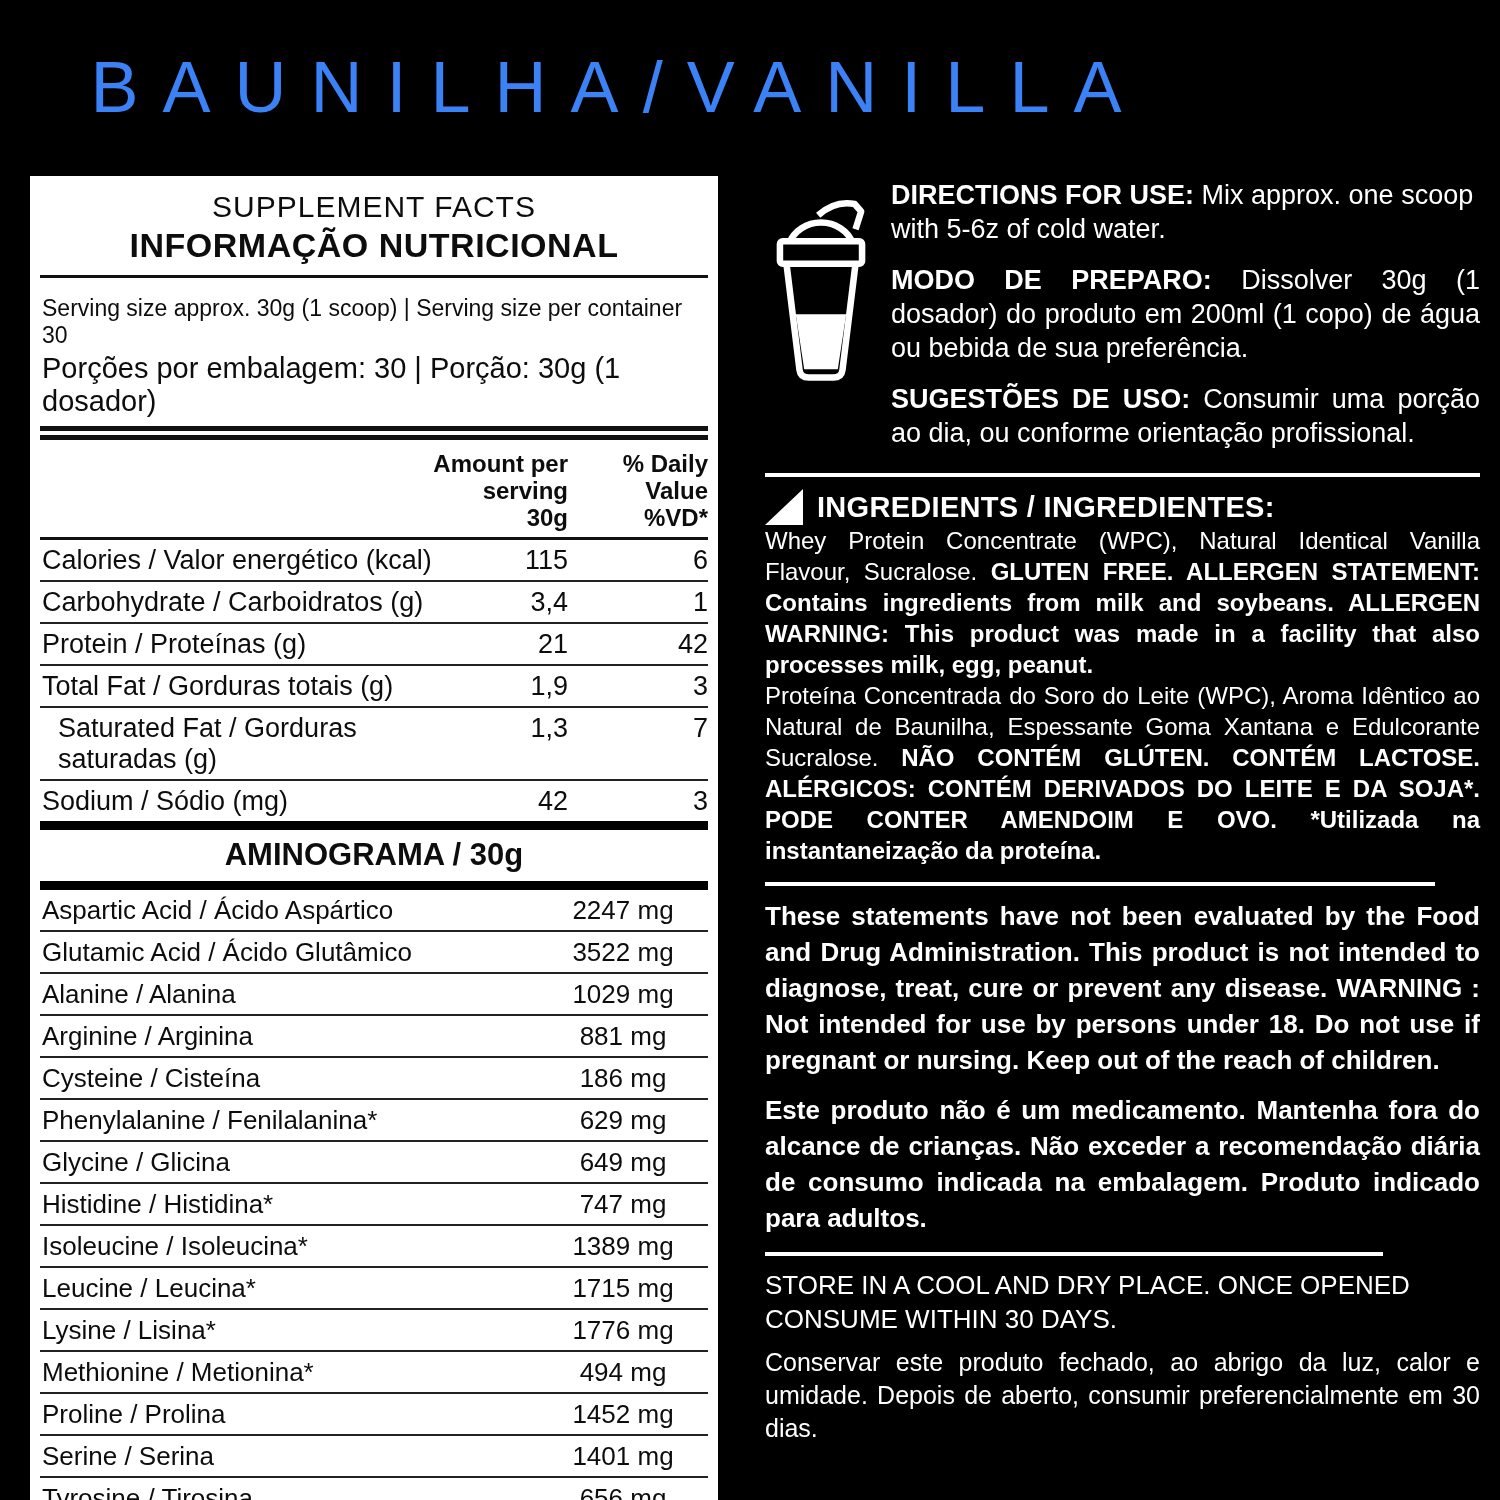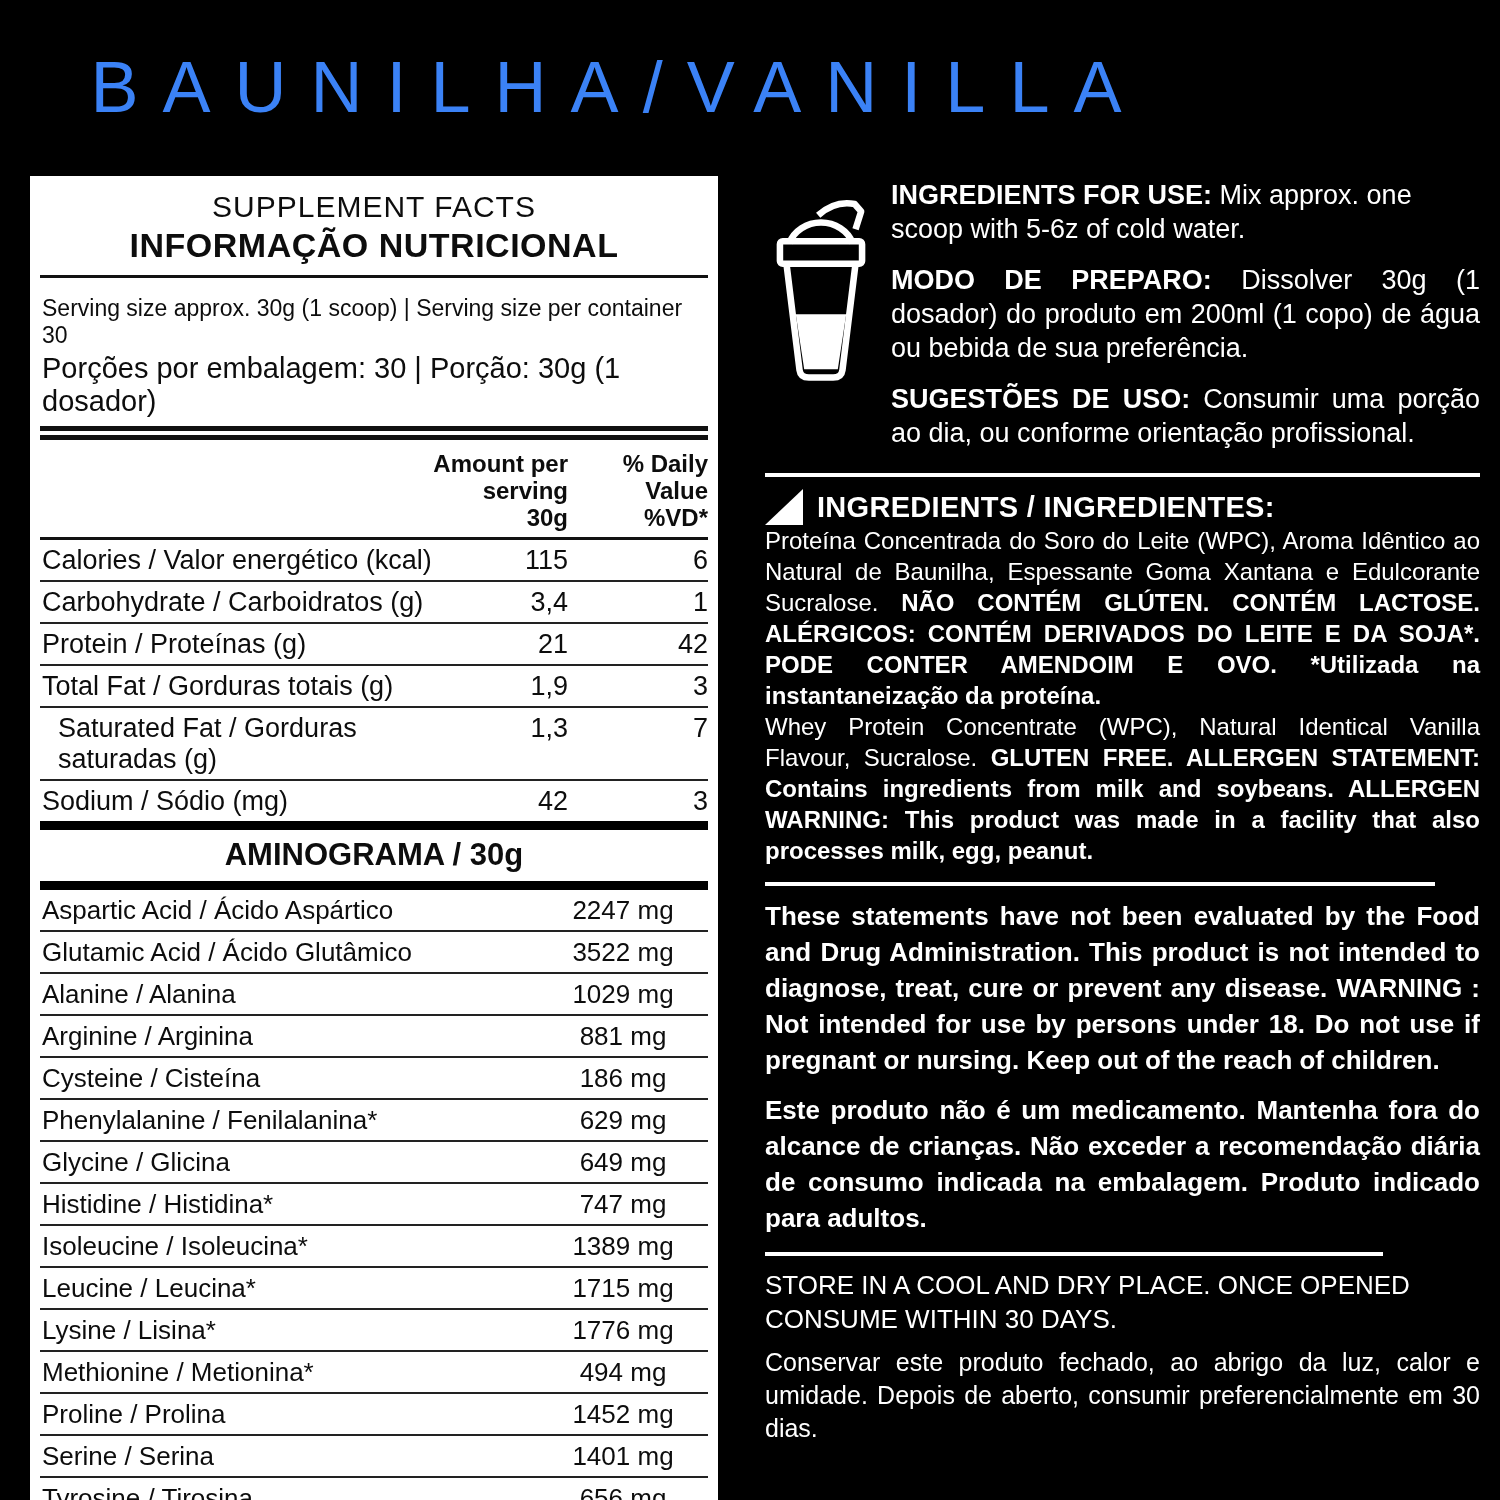--- a/index.html
+++ b/index.html
@@ -211,35 +211,35 @@
     <div class="shaker">
       <svg viewBox="0 0 120 220" width="112" height="212" fill="none" stroke="#fff" stroke-width="7" stroke-linejoin="round">
         <path d="M57 32 Q75 16 96 20 L103 28 L97 47"></path>
         <path d="M26 62 A36 33 0 0 1 94 62"></path>
         <rect x="16" y="60" width="88" height="24" rx="3"></rect>
         <path d="M23 84 L37 198 Q38 206 47 206 L73 206 Q82 206 83 198 L97 84"></path>
         <path d="M33 138 L42 197 L78 197 L87 138 Z" fill="#fff" stroke="none"></path>
       </svg>
     </div>
     <div class="dir-text">
-      <p><b>INGREDIENTS FOR USE:</b> <span>Mix approx. one scoop with 5-6z of cold water.</span></p>
+      <p><b>DIRECTIONS FOR USE:</b> <span>Mix approx. one scoop with 5-6z of cold water.</span></p>
       <p><b>MODO DE PREPARO:</b> <span>Dissolver 30g (1 dosador) do produto em 200ml (1 copo) de água ou bebida de sua preferência.</span></p>
       <p><b>SUGESTÕES DE USO:</b> <span>Consumir uma porção ao dia, ou conforme orientação profissional.</span></p>
     </div>
   </div>
 
   <div class="wrule"></div>
 
   <div class="ing-header">
     <div class="tri-icon"></div>
     <h3>INGREDIENTS / INGREDIENTES:</h3>
   </div>
   <div class="ing-body">
+    <p><span>Whey Protein Concentrate (WPC), Natural Identical Vanilla Flavour, Sucralose.</span> <b>GLUTEN FREE. ALLERGEN STATEMENT: Contains ingredients from milk and soybeans. ALLERGEN WARNING: This product was made in a facility that also processes milk, egg, peanut.</b></p>
     <p><span>Proteína Concentrada do Soro do Leite (WPC), Aroma Idêntico ao Natural de Baunilha, Espessante Goma Xantana e Edulcorante Sucralose.</span> <b>NÃO CONTÉM GLÚTEN. CONTÉM LACTOSE. ALÉRGICOS: CONTÉM DERIVADOS DO LEITE E DA SOJA*. PODE CONTER AMENDOIM E OVO. *Utilizada na instantaneização da proteína.</b></p>
-    <p><span>Whey Protein Concentrate (WPC), Natural Identical Vanilla Flavour, Sucralose.</span> <b>GLUTEN FREE. ALLERGEN STATEMENT: Contains ingredients from milk and soybeans. ALLERGEN WARNING: This product was made in a facility that also processes milk, egg, peanut.</b></p>
   </div>
 
   <div class="wrule rule-ing-end" style="margin-top:16px;"></div>
 
   <div class="fda">
     <p>These statements have not been evaluated by the Food and Drug Administration.  This product is not intended to diagnose, treat, cure or prevent any disease. WARNING : Not intended for use by persons under 18. Do not use if pregnant or nursing. Keep out of the reach of children.</p>
     <p>Este produto não é um medicamento. Mantenha fora do alcance de crianças. Não exceder a recomendação diária de consumo indicada na embalagem. Produto indicado para adultos.</p>
   </div>
 
   <div class="wrule rule-store"></div>

